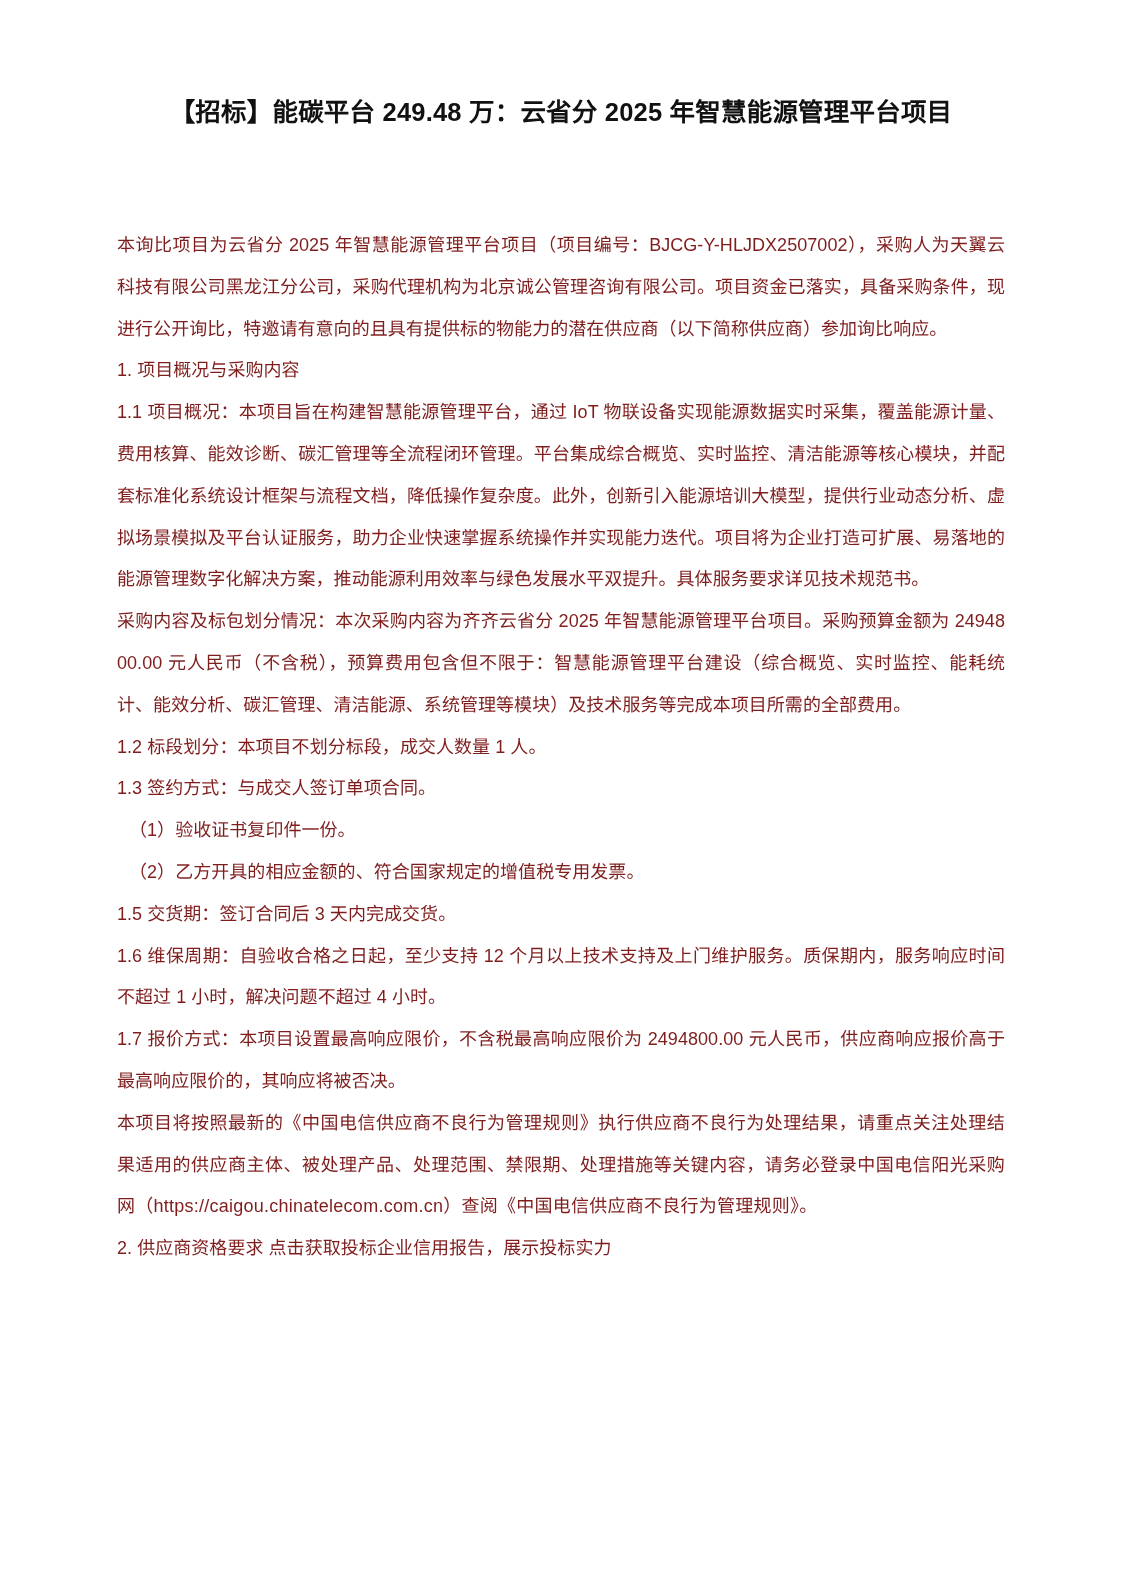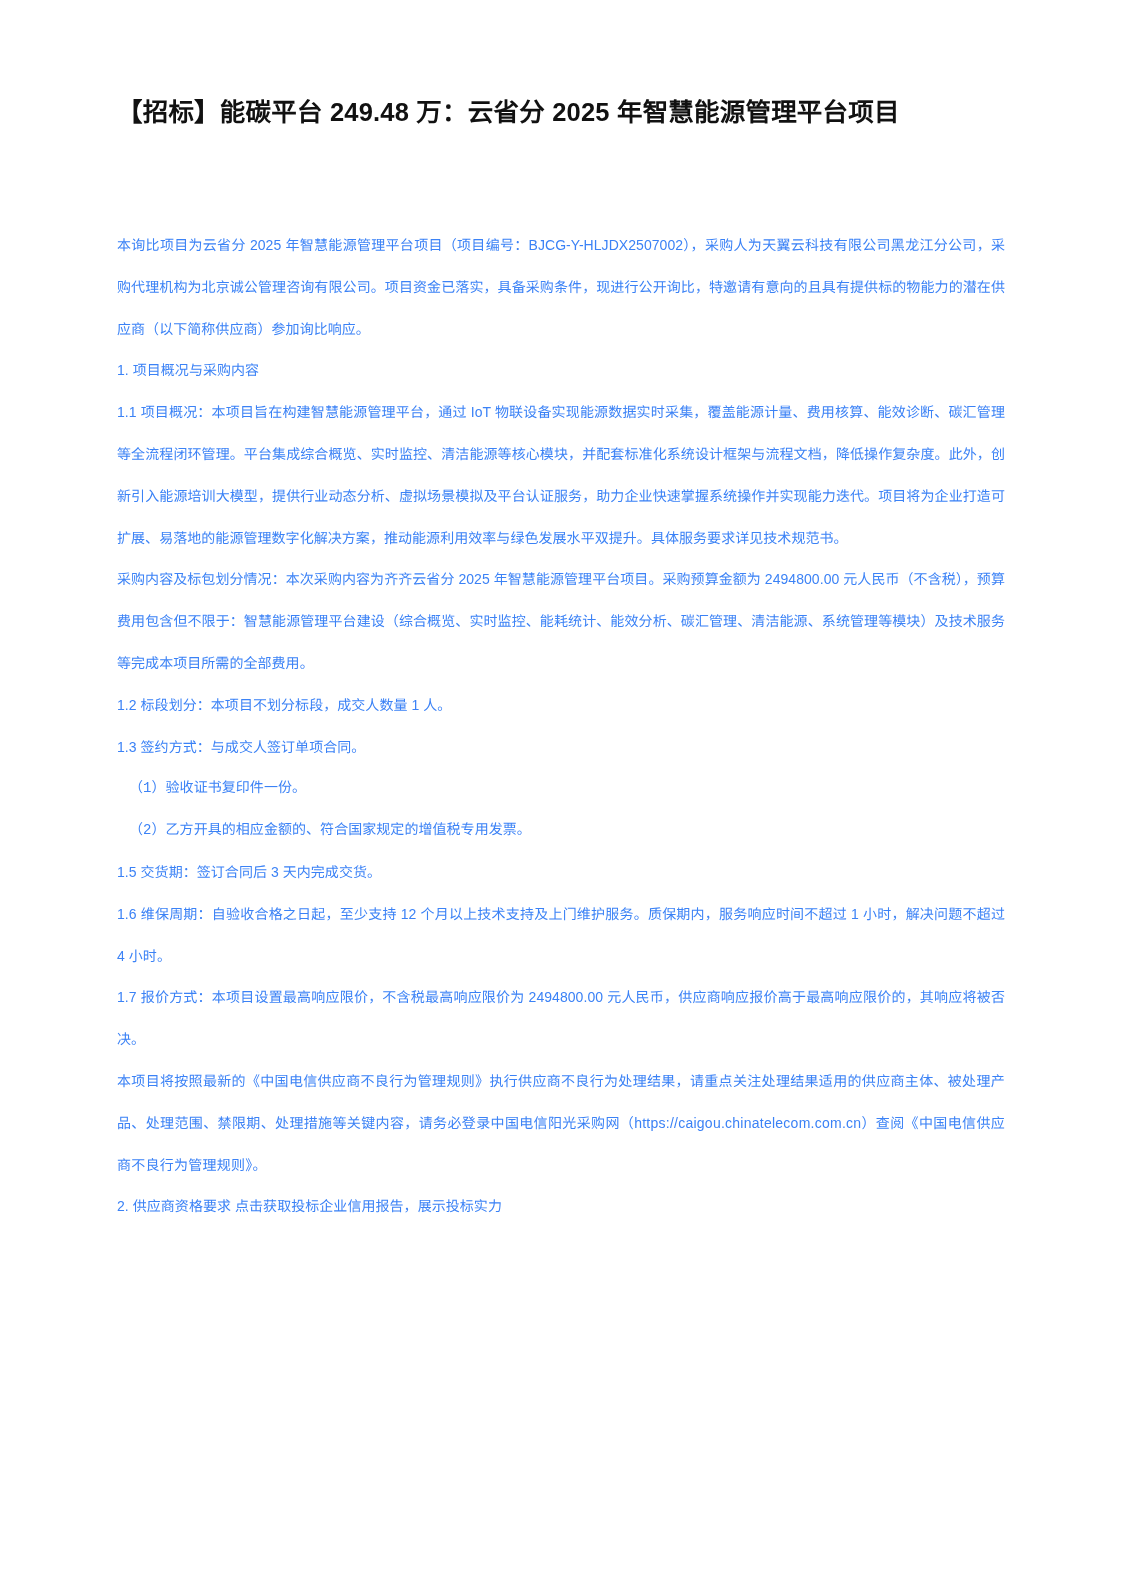--- a/index.html
+++ b/index.html
@@ -25,37 +25,37 @@
     background: #ffffff;
   }
   .doc-title {
     margin: 0;
     padding-top: 94px;
     font-size: 25.5px;
     font-weight: 600;
     letter-spacing: 0.2px;
     line-height: 1.45;
     color: #111111;
+    text-align: center;
   }
   .body-block {
     margin-top: 94px;
   }
   p.para {
     margin: 0 0 0 0;
-    font-size: 14px;
+    font-size: 18px;
     line-height: 41.8px;
-    color: #3b82f6;
+    color: #7f1d1d;
     text-align: justify;
     text-justify: inter-ideograph;
     letter-spacing: 0.05px;
     word-break: break-all;
   }
   p.para.indent-sub {
     text-indent: 12px;
-    font-family: Liberation Mono, monospace;
   }
   p.para.tracked {
     letter-spacing: 0.25px;
   }
 </style>
 </head>
 <body>
 
 <div class="page">
 

